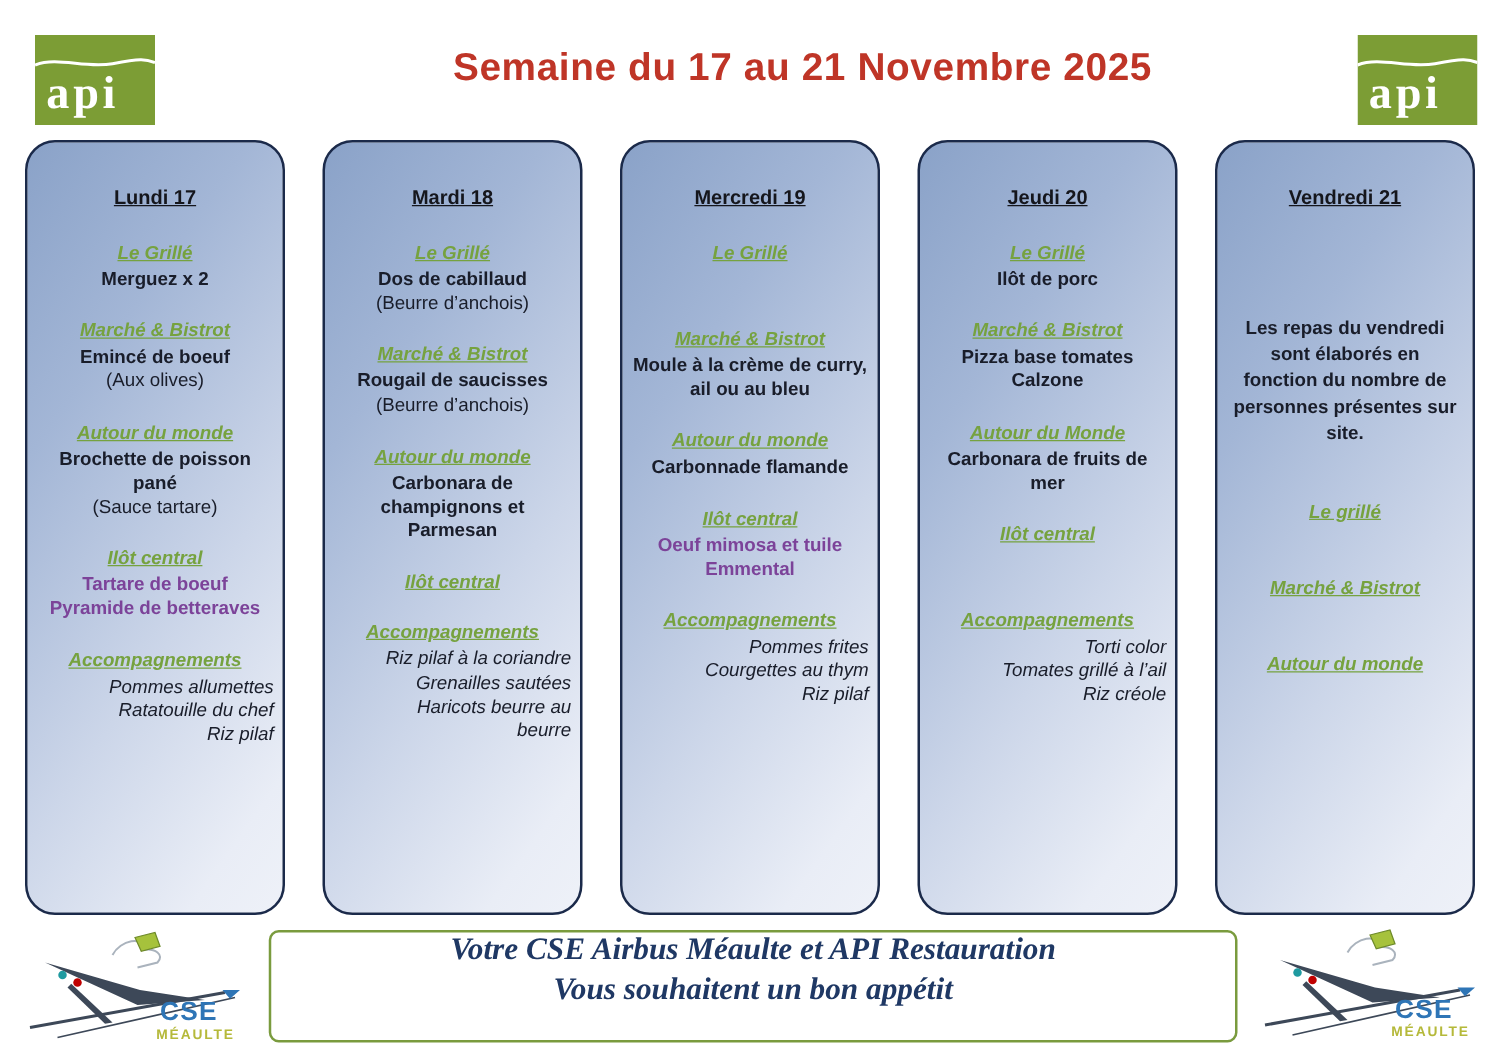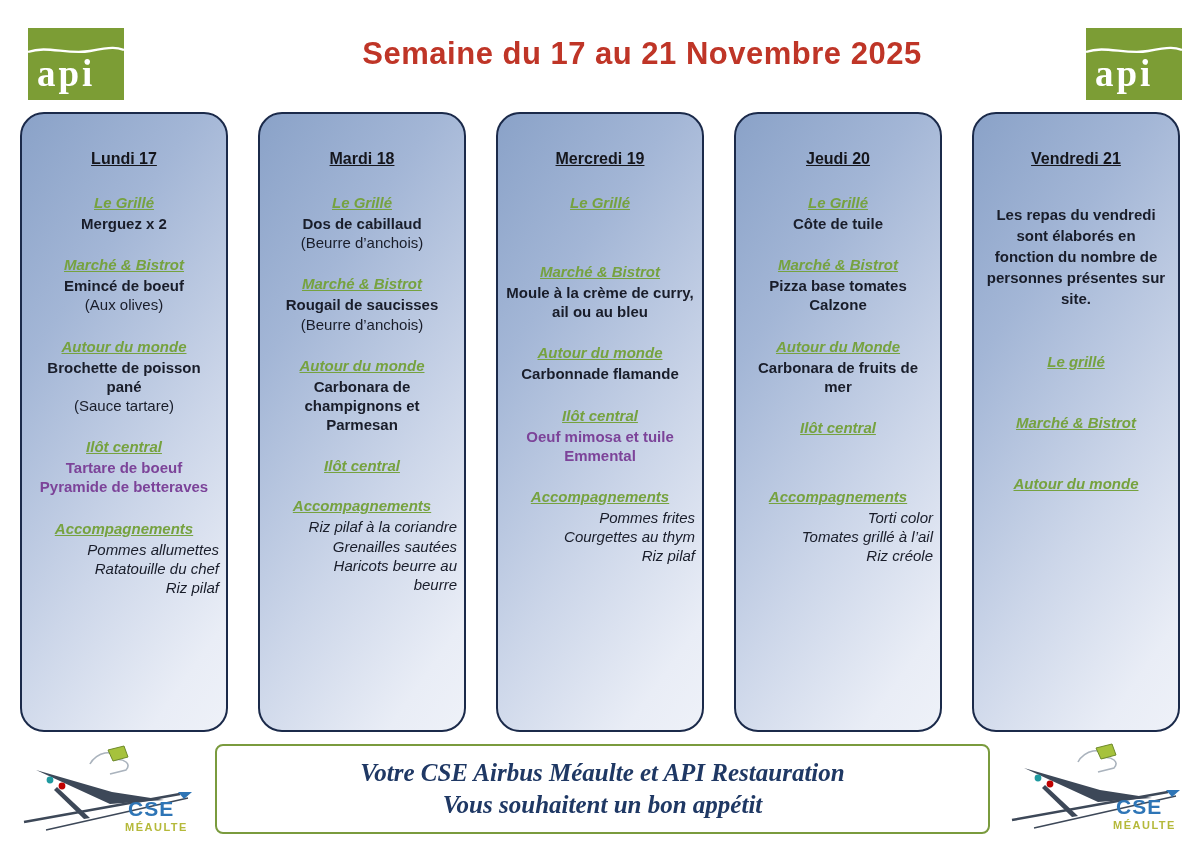--- a/index.html
+++ b/index.html
@@ -44,27 +44,27 @@
   .section-heading{
     color:var(--green);font-weight:bold;font-style:italic;
     text-decoration:underline;font-size:15px;margin-bottom:3px;
   }
   .item{font-size:15px;line-height:1.28;color:var(--dark);font-weight:bold;}
   .item.plain{font-weight:normal;}
   .item.purple{color:var(--purple);font-weight:bold;}
   .section.accomp .item{
     font-weight:normal;font-style:italic;text-align:right;padding-left:28px;
   }
-  .card.info .day-title{margin-bottom:36px;}
+  .card.info .day-title{margin-bottom:84px;}
   .card.info .section{margin-bottom:44px;}
   .card.info .item{padding:0 4px;line-height:1.4;}
   .footer-box{
     position:absolute;left:215px;top:744px;width:775px;height:90px;
     border:2px solid var(--footer-border);border-radius:8px;background:#ffffff;
-    box-sizing:border-box;display:flex;flex-direction:column;justify-content:center;gap:4px;
+    box-sizing:border-box;display:flex;flex-direction:column;justify-content:flex-start;gap:4px;
   }
   .footer-line{
     font-family:"Liberation Serif", serif;font-style:italic;font-weight:bold;
     color:var(--footer-blue);font-size:25px;text-align:center;
   }
   .cse-logo{position:absolute;width:190px;height:100px;}
   .cse-logo.left{left:12px;top:742px;}
   .cse-logo.right{left:1000px;top:740px;}
 </style>
 </head>
@@ -160,21 +160,21 @@
         <div class="section-heading">Accompagnements</div>
         <div class="item italic">Pommes frites</div>
         <div class="item italic">Courgettes au thym</div>
         <div class="item italic">Riz pilaf</div>
       </div>
     </div>
     <div class="card">
       <div class="day-title">Jeudi 20</div>
       <div class="section">
         <div class="section-heading">Le Grillé</div>
-        <div class="item bold">Côte de tuile</div>
+        <div class="item bold">Ilôt de porc</div>
       </div>
       <div class="section">
         <div class="section-heading">Marché &amp; Bistrot</div>
         <div class="item bold">Pizza base tomates</div>
         <div class="item bold">Calzone</div>
       </div>
       <div class="section">
         <div class="section-heading">Autour du Monde</div>
         <div class="item bold">Carbonara de fruits de mer</div>
       </div>

